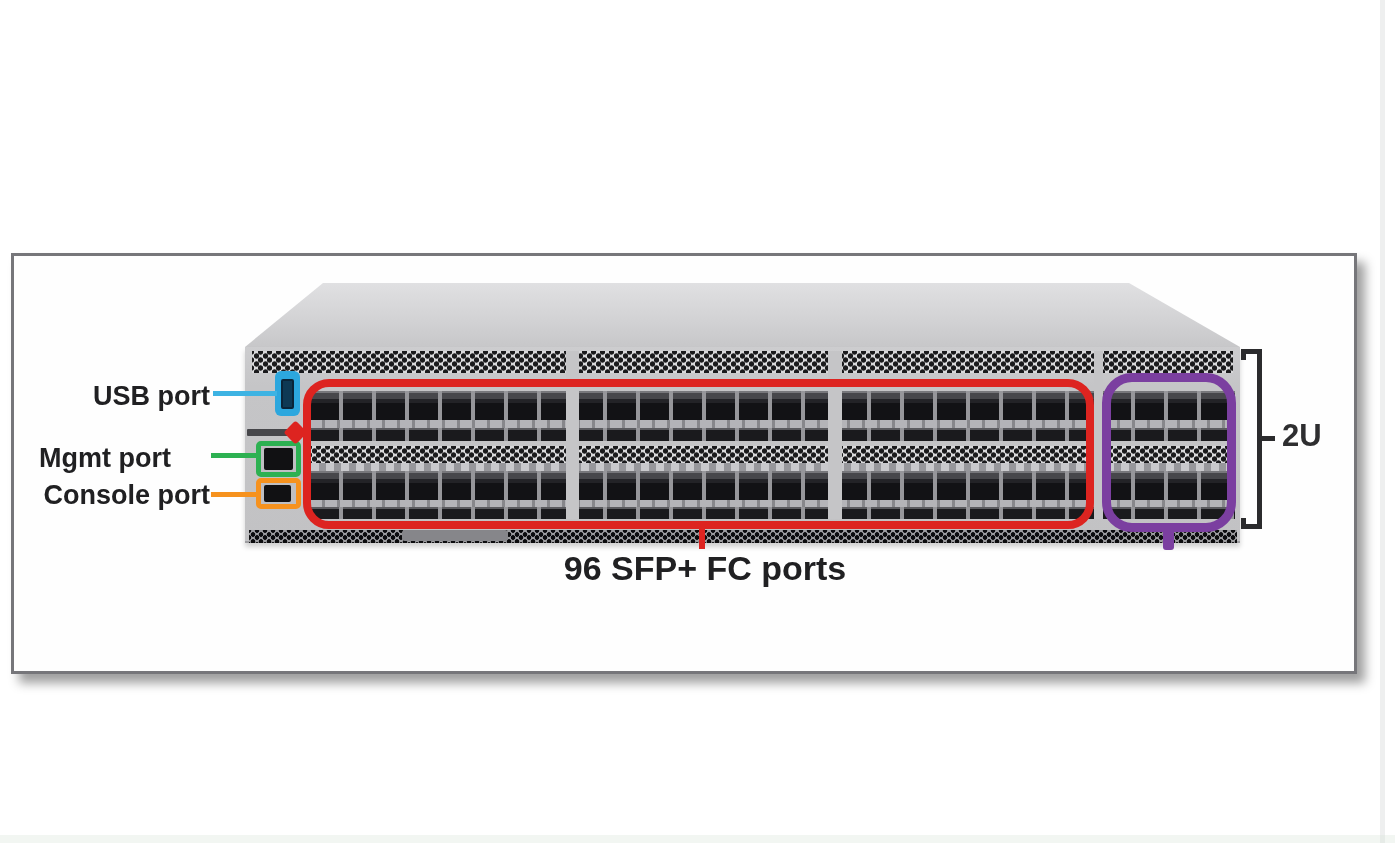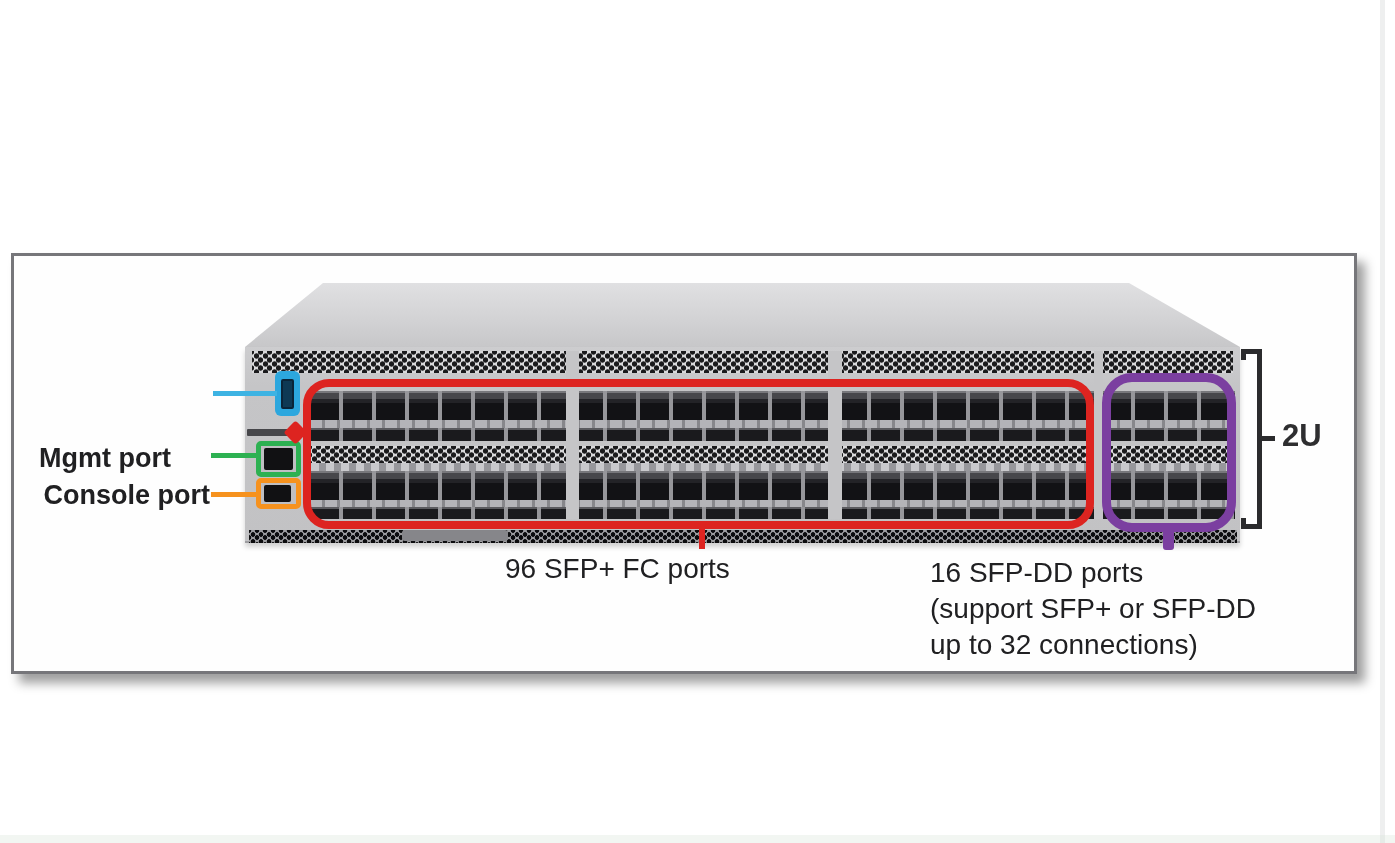--- a/index.html
+++ b/index.html
@@ -115,21 +115,21 @@
 
   
   .plabel {
     left: 0; width: 210px; text-align: right;
     font-weight: bold; font-size: 27px; color: #202022;
   }
   .usb-label     { top: 381px; }
   .mgmt-label    { top: 443px; text-align: center; }
   .console-label { top: 480px; }
 
-  .ann { text-align: left; font-weight: normal; font-size: 28px; color: #202022; line-height: 35px; }
+  .ann { text-align: center; font-weight: bold; font-size: 34px; color: #202022; line-height: 35px; }
   .fc-ann { left: 505px; top: 551px; width: 400px; }
   .dd-ann { left: 930px; top: 555px; width: 420px; line-height: 36px; }
 
   
   .bk { background: #2b2b2d; }
   .bk-v  { left: 1257px; top: 349px; width: 5px;  height: 180px; }
   .bk-t  { left: 1241px; top: 349px; width: 21px; height: 5px; }
   .bk-ts { left: 1241px; top: 349px; width: 5px;  height: 11px; }
   .bk-b  { left: 1241px; top: 524px; width: 21px; height: 5px; }
   .bk-bs { left: 1241px; top: 518px; width: 5px;  height: 11px; }
@@ -172,30 +172,26 @@
   <div class="abs fc-notch"></div>
   <div class="abs fc-outline"></div>
   <div class="abs dd-outline"></div>
   <div class="abs fc-stem"></div>
   <div class="abs dd-stem"></div>
 
   <div class="abs usb-line"></div>
   <div class="abs mgmt-line"></div>
   <div class="abs console-line"></div>
 
+  <div class="abs plabel usb-label">USB port</div>
   <div class="abs plabel mgmt-label">Mgmt port</div>
   <div class="abs plabel console-label">Console port</div>
 
   <div class="abs ann fc-ann">
     <div>96 SFP+ FC ports</div>
-  </div>
-  <div class="abs ann dd-ann">
-    <div>16 SFP-DD ports</div>
-    <div>(support SFP+ or SFP-DD</div>
-    <div>up to 32 connections)</div>
   </div>
 
   <div class="abs bk bk-v"></div>
   <div class="abs bk bk-t"></div>
   <div class="abs bk bk-ts"></div>
   <div class="abs bk bk-b"></div>
   <div class="abs bk bk-bs"></div>
   <div class="abs bk bk-tick"></div>
   <div class="abs u2">2U</div>
 

